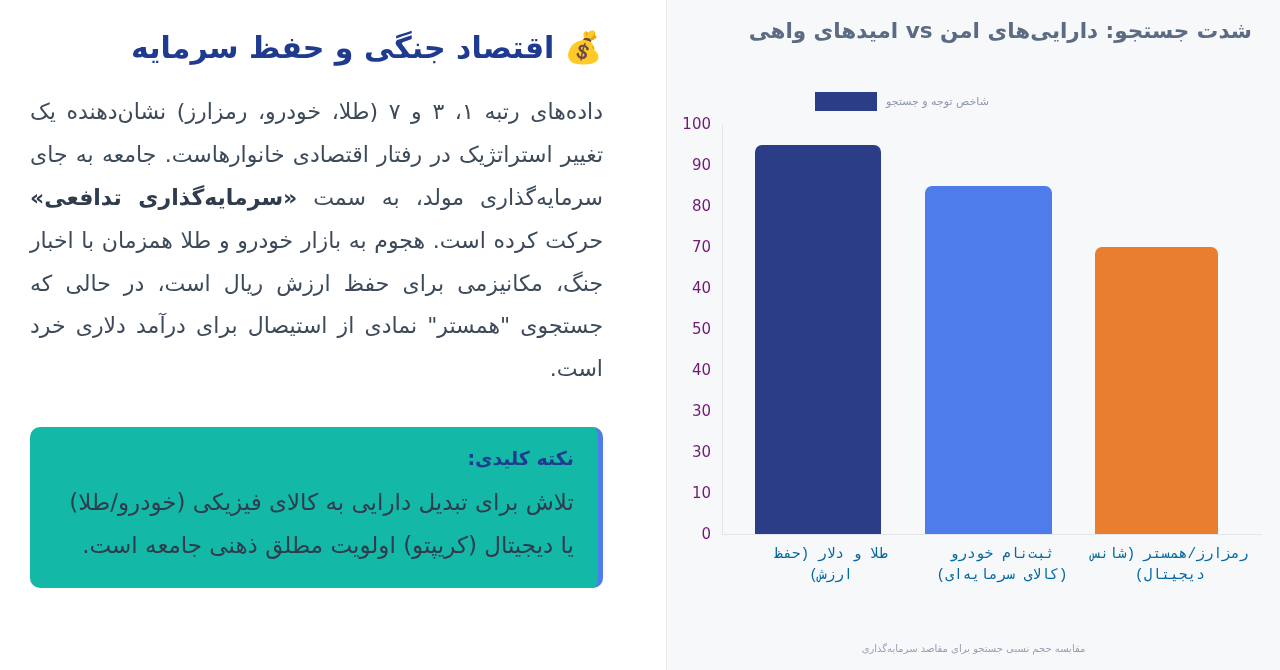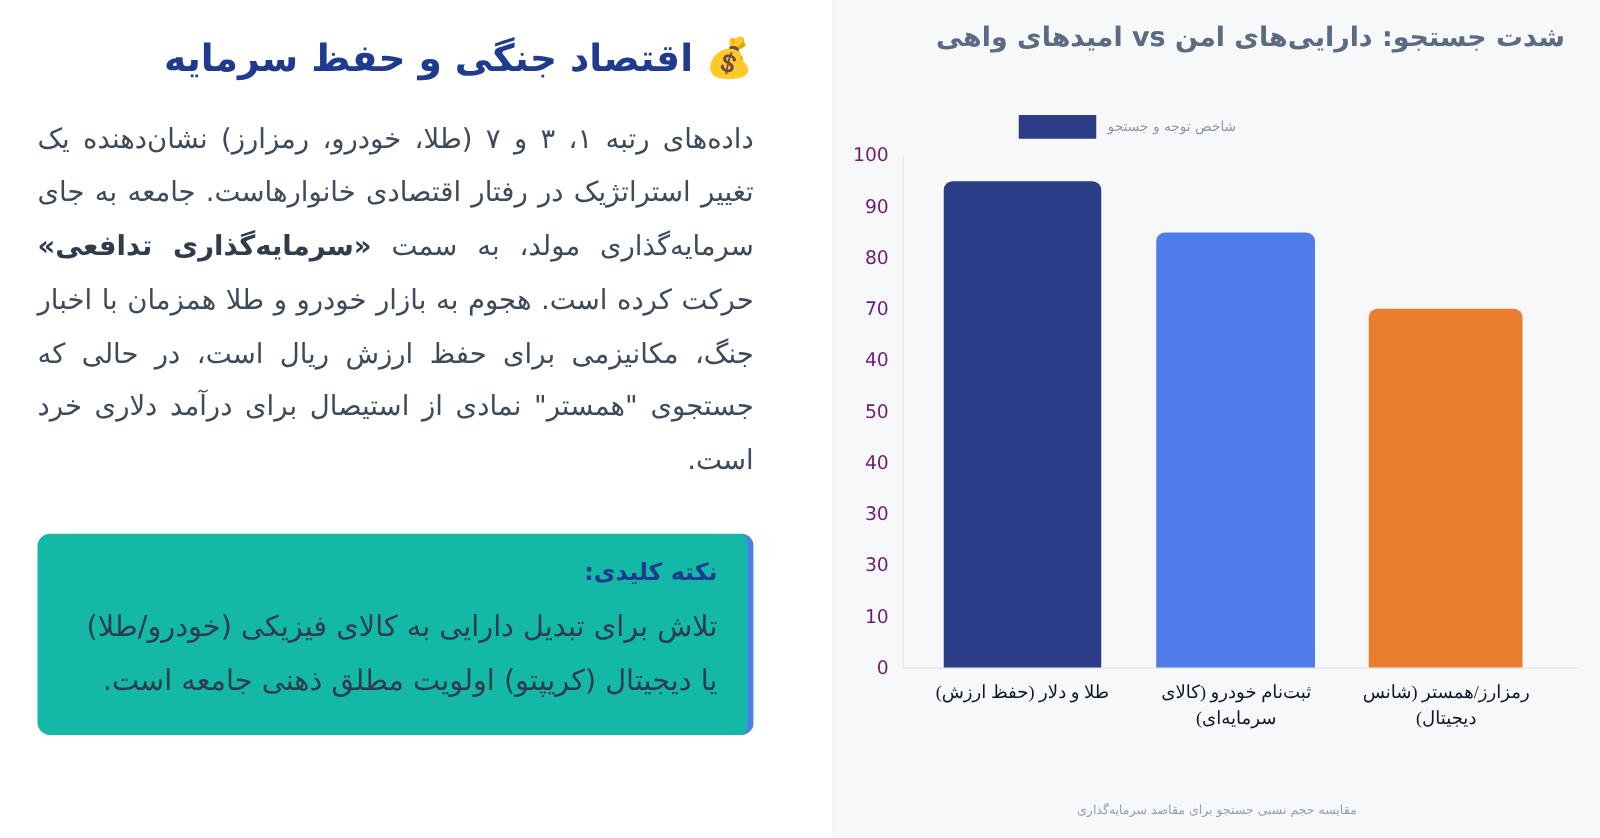--- a/index.html
+++ b/index.html
@@ -212,26 +212,27 @@
   .x-labels {
     position: absolute;
     left: 55px;
     top: 424px;
     width: 540px;
     height: 90px;
   }
   .x-label {
     position: absolute;
     top: 0;
-    font-family: Liberation Serif, serif;
+    font-family: Liberation Mono, monospace;
     font-size: 14.5px;
     line-height: 1.45;
-    color: #0f172a;
+    color: #0369a1;
     text-align: center;
     direction: rtl;
+    margin-left: 13px;
   }
   .x-label.x0 { left: 18px;  width: 156px; }
   .x-label.x1 { left: 196px; width: 142px; }
   .x-label.x2 { left: 356px; width: 158px; }
 
   .chart-caption {
     position: absolute;
     bottom: 16px;
     right: 28px;
     left: 28px;

